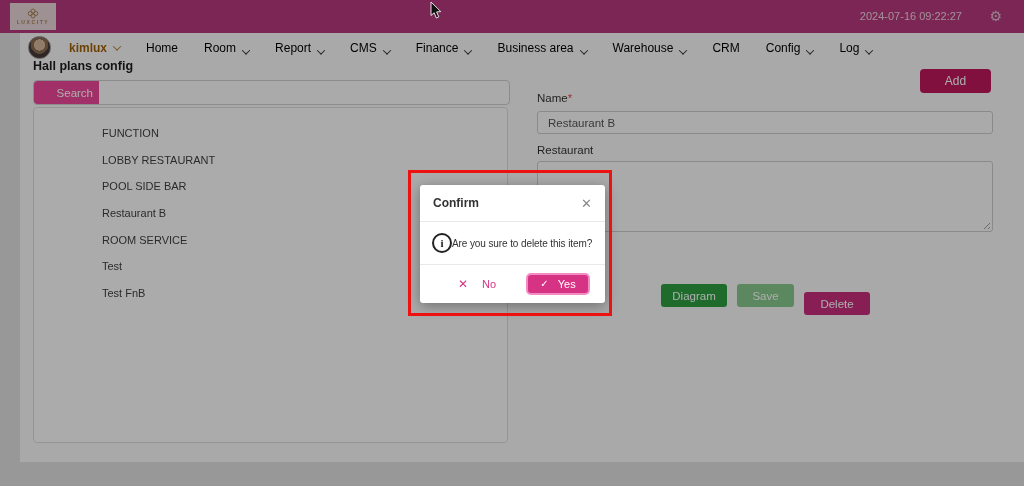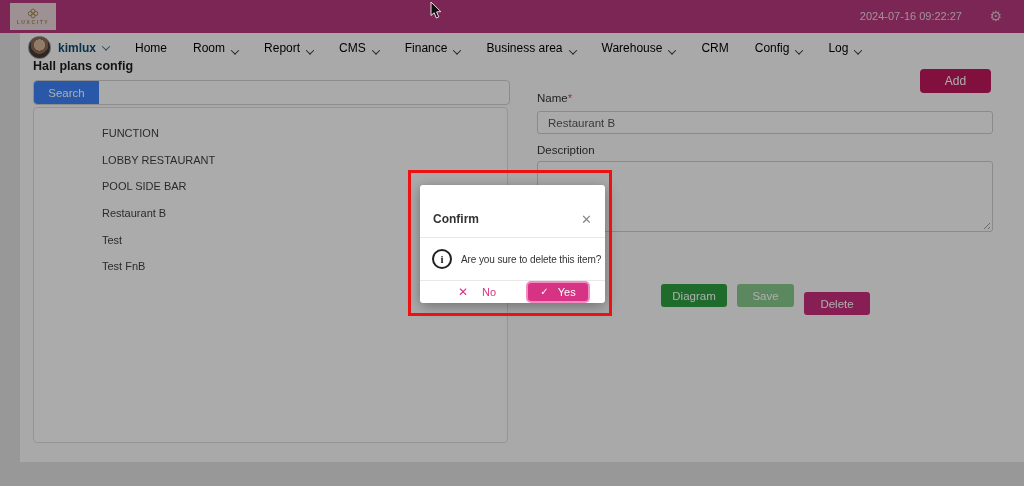--- a/index.html
+++ b/index.html
@@ -15,34 +15,34 @@
   .logo-text{font-size:5px;font-weight:bold;color:#a8854e;letter-spacing:1.6px;line-height:1;}
   .timestamp{position:absolute;right:62px;top:0;height:33px;line-height:33px;color:#eed4e2;font-size:11px;}
   .gear{position:absolute;right:22px;top:0;height:33px;line-height:33px;color:#ddc2d2;font-size:14px;cursor:pointer;}
   
   .content{position:absolute;left:20px;top:33px;width:1004px;height:429px;background:#fafafa;z-index:1;}
   
   .navbar{position:absolute;left:0;top:0;width:1004px;height:29px;display:flex;align-items:center;}
   .avatar{width:21px;height:21px;border-radius:50%;margin-left:8px;flex:0 0 auto;cursor:pointer;
           background:radial-gradient(circle at 50% 38%, #d6b79c 0 33%, #8a6a52 34% 52%, #473a37 53% 100%);
           border:1px solid #8a8a8a;}
-  .user-name{font-weight:bold;font-size:12px;color:#0c4a6e;margin-left:7px;cursor:pointer;display:flex;align-items:center;}
+  .user-name{font-weight:bold;font-size:12px;color:#a16207;margin-left:18px;cursor:pointer;display:flex;align-items:center;}
   .nav-item{font-size:12px;color:#000000;margin-left:26px;display:flex;align-items:flex-end;cursor:pointer;white-space:nowrap;}
   .nav-item:first-of-type{margin-left:20px;}
   .chev{width:5px;height:5px;border-right:1.6px solid currentColor;border-bottom:1.6px solid currentColor;
         display:inline-block;transform:rotate(45deg) translate(-1px,-1px);margin-left:7px;opacity:.8;}
   
   .page-title{position:absolute;left:13px;top:26px;font-size:12.5px;font-weight:bold;color:#1c1c1c;}
   .add-btn{position:absolute;left:900px;top:36px;width:71px;height:24px;background:#be185d;border:none;
            border-radius:4px;color:#fff;font-size:12px;cursor:pointer;font-family:inherit;}
   
   .search-group{position:absolute;left:13px;top:47px;width:475px;height:23px;background:#fbfbfb;
                 border:1px solid #cfcfcf;border-radius:4px;display:flex;align-items:stretch;overflow:hidden;}
-  .search-btn{width:65px;background:#3b82f6;border:none;color:#fff;font-size:11.5px;cursor:pointer;
-              border-radius:3px 0 0 3px;font-family:inherit;}
+  .search-btn{width:65px;background:#ec4899;border:none;color:#fff;font-size:11.5px;cursor:pointer;
+              border-radius:3px 0 0 3px;font-family:inherit;text-align:right;}
   .search-input{flex:1;border:none;outline:none;background:transparent;padding:0 10px;font-size:12px;color:#444;font-family:inherit;}
   .search-input::placeholder{color:#9a9a9a;}
   
   .list-panel{position:absolute;left:13px;top:74px;width:475px;height:336px;background:#fcfcfc;
               border:1px solid #dcdcdc;border-radius:4px;box-sizing:border-box;padding-top:12px;padding-left:31px;}
   .list-item{height:26.6px;display:flex;align-items:center;padding-left:37px;font-size:11px;color:#3f3f3f;cursor:pointer;}
   
   .form-label{position:absolute;font-size:11.5px;color:#333;}
   .req{color:#e05252;}
   .name-input{position:absolute;left:517px;top:78px;width:456px;height:23px;box-sizing:border-box;
@@ -57,28 +57,28 @@
   .act-btn{position:absolute;top:251px;height:23px;border:none;border-radius:3px;color:#fff;
            font-size:11.5px;cursor:pointer;font-family:inherit;}
   .btn-diagram{left:641px;width:66px;background:#2e9e40;}
   .btn-save{left:717px;width:57px;background:#86c98b;}
   .btn-delete{left:784px;width:66px;background:#c72f7c;margin-top:8px;}
   
   .overlay{position:absolute;left:0;top:0;width:1024px;height:486px;background:rgba(0,0,0,0.32);z-index:50;}
   .modal{position:absolute;left:420px;top:185px;width:185px;height:118px;background:#fff;border-radius:3px;
          box-shadow:0 3px 14px rgba(0,0,0,0.35);z-index:60;display:flex;flex-direction:column;}
   .modal-header{height:37px;display:flex;align-items:center;justify-content:space-between;
-                padding:0 13px;border-bottom:1px solid #e8e8e8;box-sizing:border-box;margin-top:16px;}
+                padding:0 13px;border-bottom:1px solid #e8e8e8;box-sizing:border-box;}
   .modal-title{font-size:12px;font-weight:bold;color:#333;}
   .modal-close{font-size:13px;color:#888;cursor:pointer;line-height:1;}
   .modal-body{height:43px;display:flex;align-items:center;padding:0 12px;border-bottom:1px solid #e8e8e8;box-sizing:border-box;}
   .info-circle{width:16px;height:16px;flex:0 0 auto;border:2px solid #222;border-radius:50%;
                display:flex;align-items:center;justify-content:center;
                font-family:"Liberation Serif",serif;font-size:11px;font-weight:bold;color:#222;}
-  .modal-msg{font-size:10px;color:#333;margin-left:9px;letter-spacing:-0.1px;white-space:nowrap;}
+  .modal-msg{font-size:10px;color:#333;letter-spacing:-0.1px;white-space:nowrap;}
   .modal-footer{flex:1;display:flex;align-items:center;padding-left:38px;position:relative;}
   .no-x{color:#d63384;font-size:12px;cursor:pointer;}
   .no-label{color:#d63384;font-size:11px;margin-left:14px;cursor:pointer;}
   .yes-btn{position:absolute;right:15px;top:50%;transform:translateY(-50%);width:64px;height:22px;
            background:#d63384;border:2px solid #f38cc3;border-radius:5px;color:#fff;display:flex;
            align-items:center;justify-content:center;gap:9px;font-size:11px;cursor:pointer;font-family:inherit;}
   .yes-check{font-size:10px;line-height:1;}
   
   .red-box{position:absolute;left:408px;top:170px;width:204px;height:146px;border:3px solid #ee1111;
            box-sizing:border-box;z-index:70;pointer-events:none;}
@@ -157,30 +157,31 @@
 
   <div class="search-group">
     <button class="search-btn">Search</button>
   </div>
 
   <div class="list-panel">
     <div class="list-item">FUNCTION</div>
     <div class="list-item">LOBBY RESTAURANT</div>
     <div class="list-item">POOL SIDE BAR</div>
     <div class="list-item">Restaurant B</div>
+    <div class="list-item">ROOM SERVICE</div>
     <div class="list-item">Test</div>
     <div class="list-item">Test FnB</div>
   </div>
 
   <div class="form-label" style="left:517px;top:59px;">
     <span>Name</span><span class="req">*</span>
   </div>
   <input class="name-input" value="Restaurant B" style="">
 
-  <div class="form-label" style="left:517px;top:111px;">Description</div>
+  <div class="form-label" style="left:517px;top:111px;">Restaurant</div>
   <div class="desc-area">
     <div class="grip"></div>
   </div>
 
   <button class="act-btn btn-diagram">Diagram</button>
   <button class="act-btn btn-save">Save</button>
   <button class="act-btn btn-delete">Delete</button>
 </div>
 
 <div class="overlay"></div>

